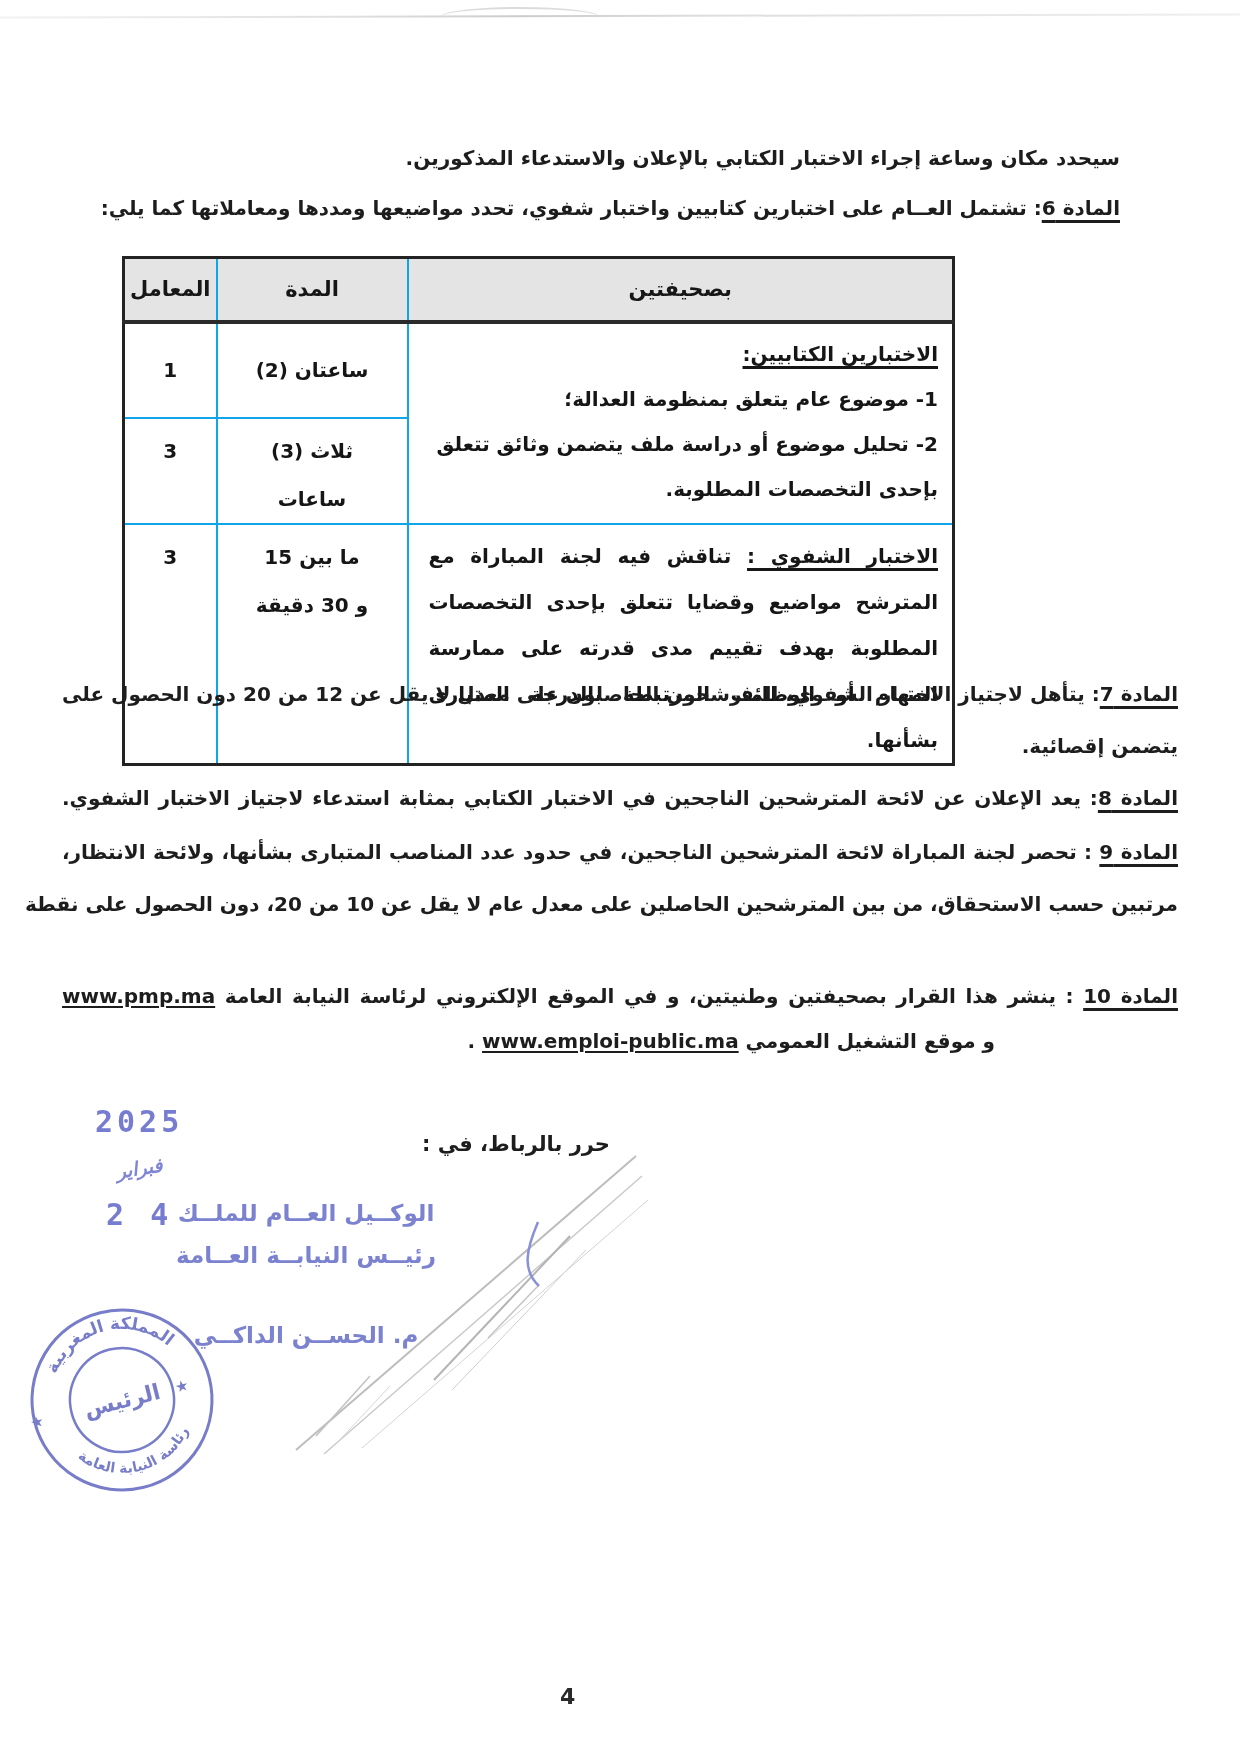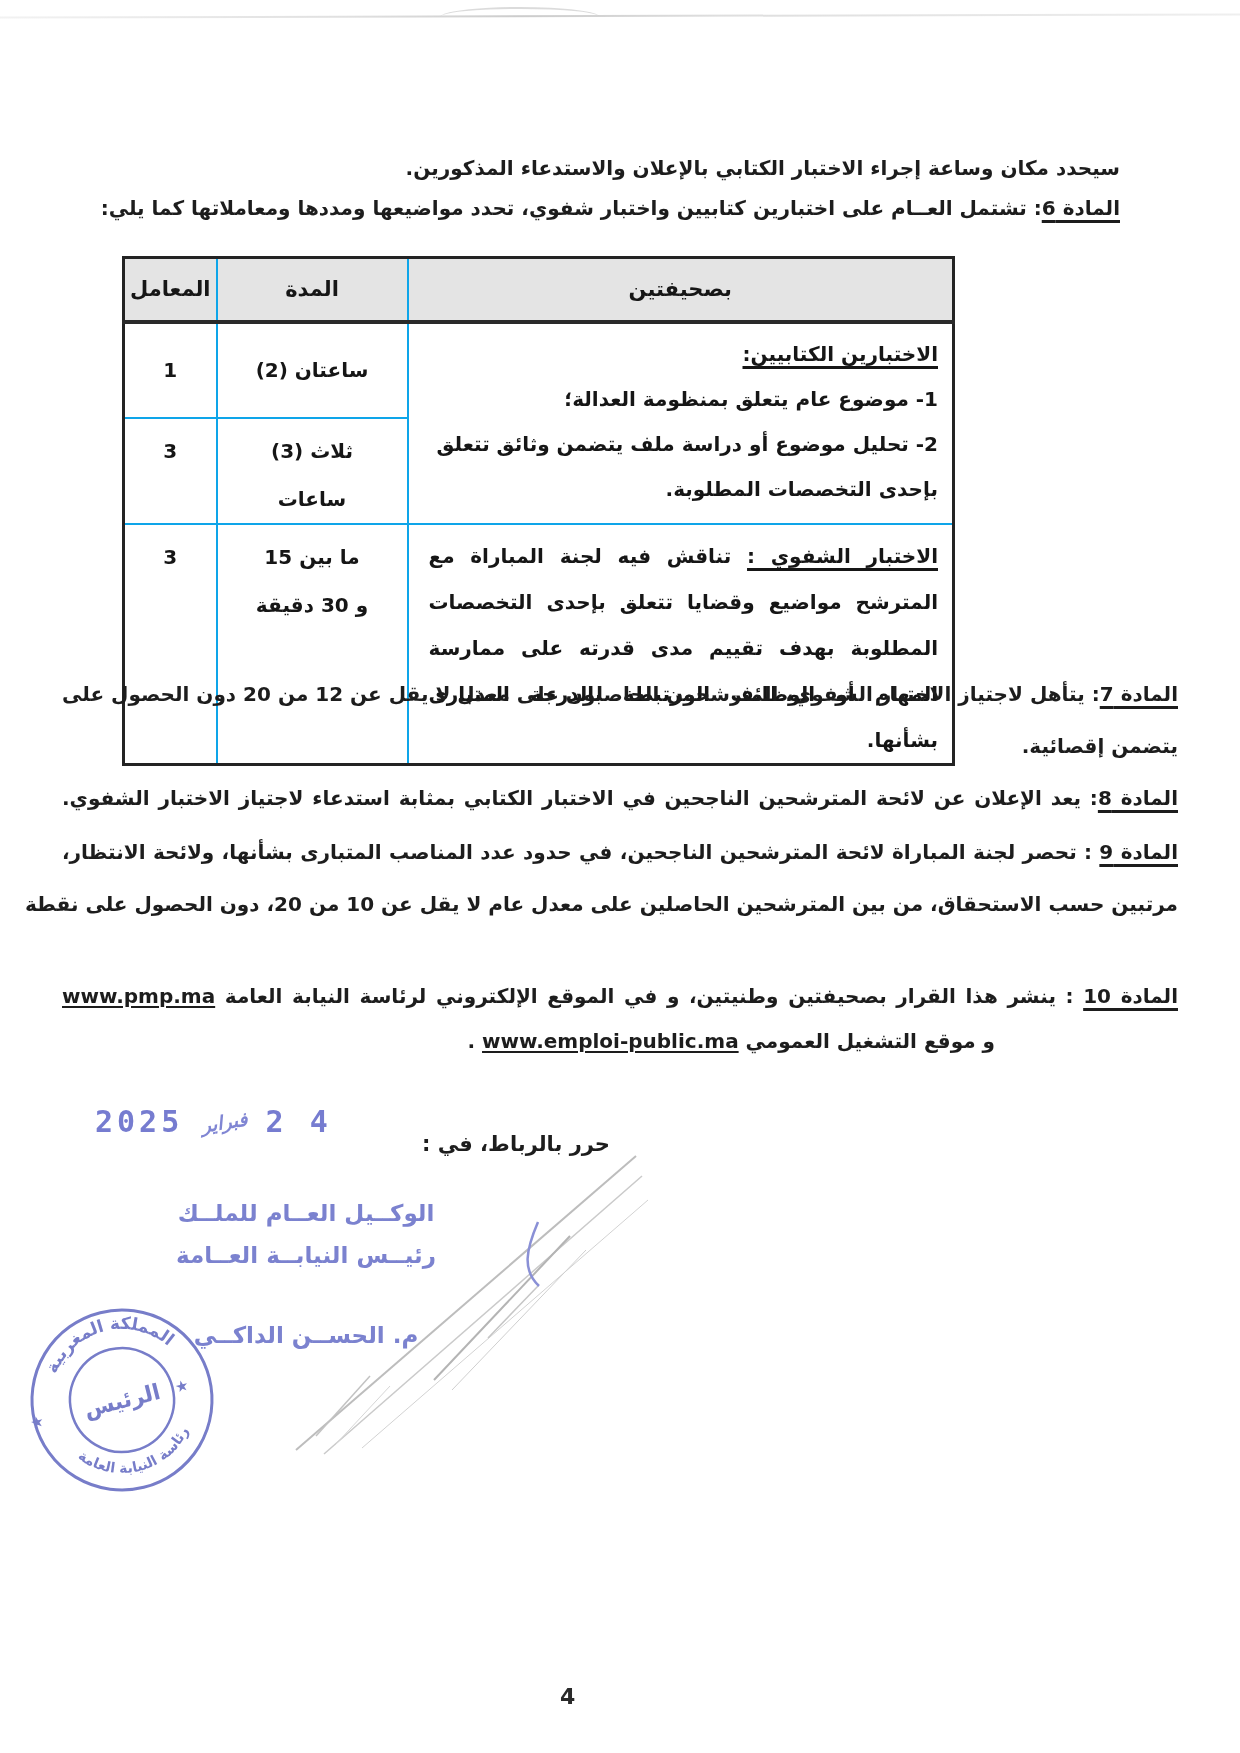--- a/index.html
+++ b/index.html
@@ -33,42 +33,42 @@
   td.exam-oral { vertical-align:top; padding:8px 14px 0 20px; line-height:46px;
     text-align:justify; word-spacing:3px;margin-left:36px; }
   td.c-mid { text-align:center; vertical-align:middle; }
   td.c-top { text-align:center; vertical-align:top; padding-top:8px; line-height:48px; }
   tr.r1 { height:96px; } tr.r2 { height:84px; } tr.r3 { height:163px; }
 
   
   .closing-place { position:absolute; top:1108px; right:630px; font-size:21px; line-height:40px;margin-top:16px; }
   .date-stamp { position:absolute; top:1104px; left:95px; direction:ltr;
     display:flex; align-items:center; gap:18px; color:#767cd0;
-    font-family:"DejaVu Sans Mono","Liberation Mono",monospace; font-weight:700; }
+    font-family:"DejaVu Sans Mono","Liberation Mono",monospace; font-weight:700;flex-direction:column; }
   .date-stamp .yr, .date-stamp .dy { font-size:30px; letter-spacing:4px; }
   .date-stamp .mo { font-size:19px; font-style:italic; transform:rotate(-9deg);
     font-family:"DejaVu Sans",sans-serif; opacity:.92; }
   .sigblock { position:absolute; top:1192px; left:138px; width:336px;
     text-align:center; color:#7b82cf; font-size:23px; line-height:42px; }
   .signame { margin-top:38px; }
   .strokes { position:absolute; top:1118px; left:238px; pointer-events:none; }
   .stampwrap { position:absolute; top:1302px; left:24px; width:196px; height:196px;
     transform:rotate(-14deg); }
   .pagenum { position:absolute; top:1684px; left:560px; font-size:22px;
     direction:ltr; color:#2a2a2a; }
 </style>
 </head>
 <body>
 
 <div class="page">
 
   <div class="scanline"></div>
   <div class="scanarc"></div>
 
-  <div class="para rline" style="top:148px; right:120px; line-height:40px;">سيحدد مكان وساعة إجراء الاختبار الكتابي بالإعلان والاستدعاء المذكورين.</div>
+  <div class="para rline" style="top:138px; right:120px; line-height:40px;">سيحدد مكان وساعة إجراء الاختبار الكتابي بالإعلان والاستدعاء المذكورين.</div>
 
   <div class="para jline" style="top:182px; right:120px; left:102px;">
     <span class="u">المادة 6</span><span>: تشتمل العــام على اختبارين كتابيين واختبار شفوي، تحدد مواضيعها ومددها ومعاملاتها كما يلي:</span>
   </div>
 
   <table class="exams">
     <colgroup>
         <col style="width:546px">
         <col style="width:191px">
         <col style="width:93px">

